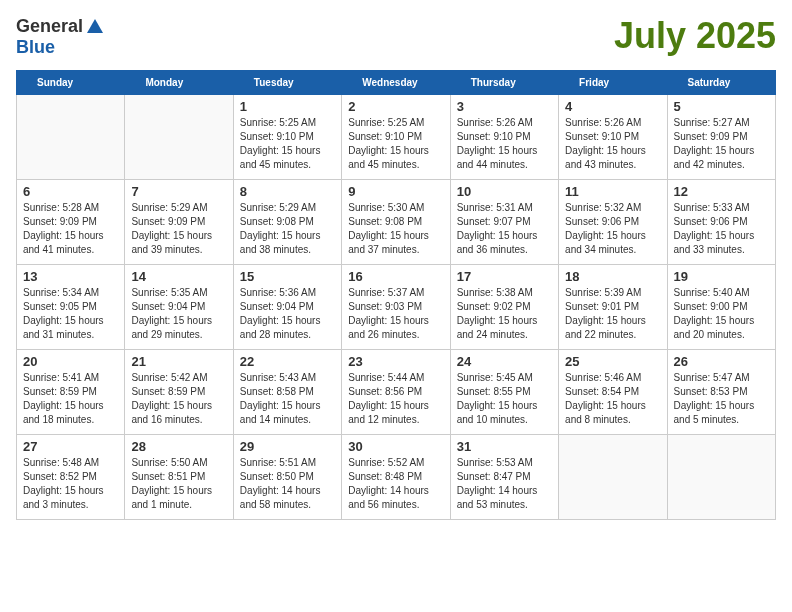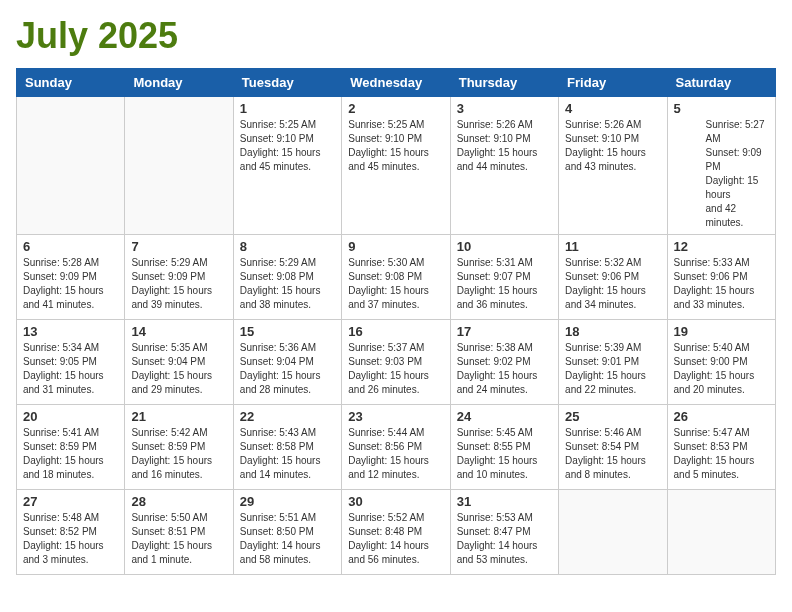--- a/index.html
+++ b/index.html
@@ -55,22 +55,22 @@
     }
     .calendar {
       width: 100%;
       border-collapse: collapse;
       border: 1px solid #ccc;
     }
     .calendar th {
       background-color: #1a5fa8;
       color: #fff;
       text-align: left;
-      padding: 6px 8px;
-      font-size: 13px;
+      padding: 6px 20px;
+      font-size: 10px;
       border: 1px solid #1a5fa8;
     }
     .calendar td {
       vertical-align: top;
       border: 1px solid #ccc;
       padding: 4px 6px;
       width: 108px;
       min-height: 80px;
       height: 85px;
       font-size: 10.5px;
@@ -90,20 +90,29 @@
     .day-info {
       font-size: 10px;
       color: #333;
       line-height: 1.4;
     }
   </style>
 </head>
 <body>
 
 <div class="header">
+  <div class="logo">
+    <div class="logo-text">
+      <span class="logo-general">General</span>
+      <svg class="logo-icon" viewBox="0 0 20 20">
+        <polygon points="10,2 18,16 2,16" fill="#1a5fa8"></polygon>
+      </svg>
+    </div>
+    <span class="logo-blue">Blue</span>
+  </div>
   <div class="title-block">
     <div class="month-title">July 2025</div>
   </div>
 </div>
 
 <table class="calendar">
   <thead>
     <tr>
     <th>Sunday</th>
         <th>Monday</th>
@@ -141,21 +150,21 @@
         </td>
         <td>
           <span class="day-number">4</span>
           <div class="day-info" style="white-space: pre-line;">Sunrise: 5:26 AM
 Sunset: 9:10 PM
 Daylight: 15 hours
 and 43 minutes.</div>
         </td>
         <td>
           <span class="day-number">5</span>
-          <div class="day-info" style="white-space: pre-line; margin-left: 32px;">Sunrise: 5:27 AM
+          <div class="day-info" style="white-space: pre-line;">Sunrise: 5:27 AM
 Sunset: 9:09 PM
 Daylight: 15 hours
 and 42 minutes.</div>
         </td>
       </tr>
       <tr>
         <td>
           <span class="day-number">6</span>
           <div class="day-info" style="white-space: pre-line;">Sunrise: 5:28 AM
 Sunset: 9:09 PM

